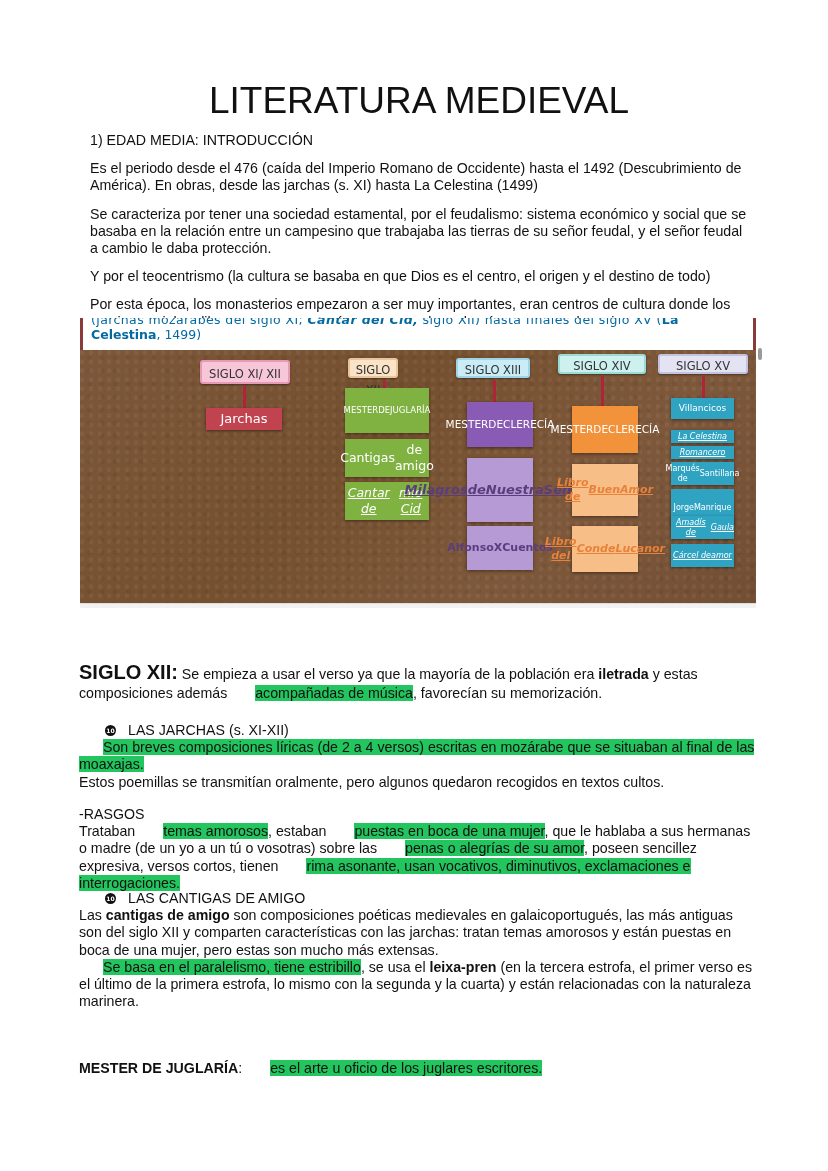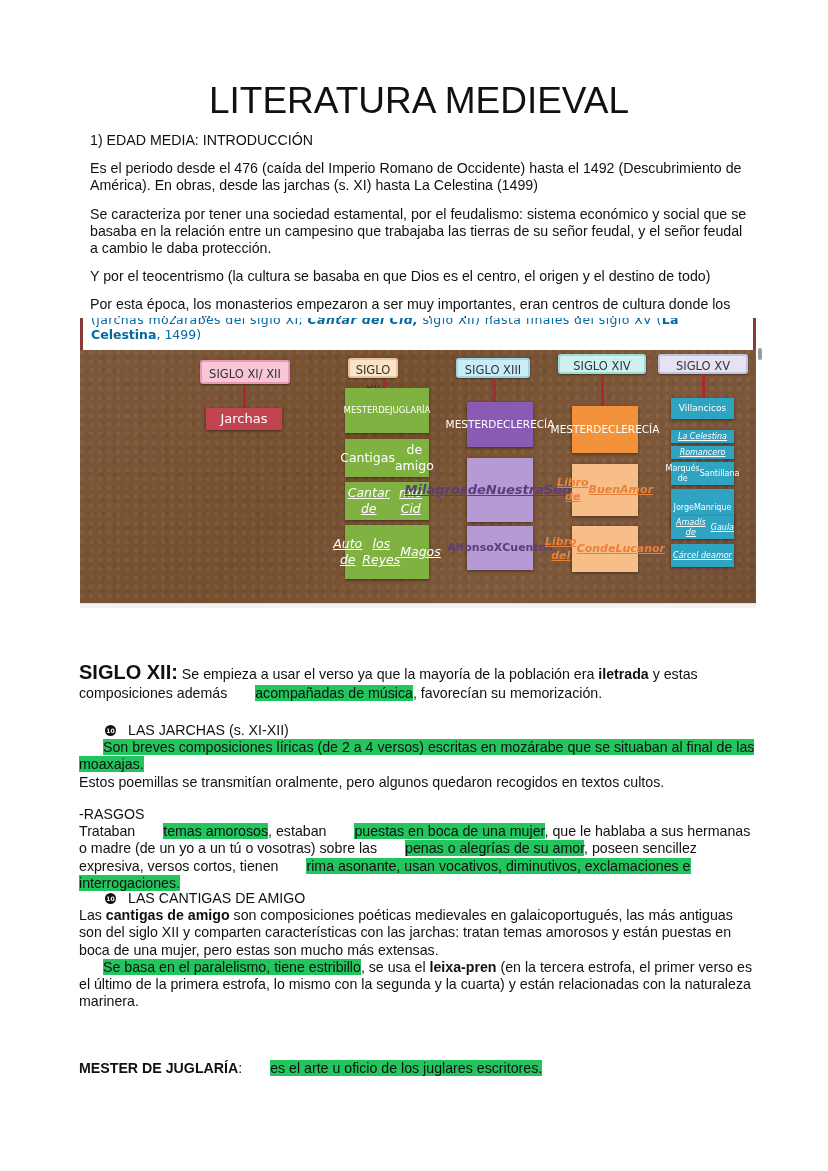--- a/index.html
+++ b/index.html
@@ -109,25 +109,20 @@
         <span>JUGLARÍA</span>
     </div>
     <div class="box" style="left:265px; top:89px; width:84px; height:38px; background:#7fb241; font-size:12.5px;">
       <span>Cantigas</span>
         <span>de amigo</span>
     </div>
     <div class="box" style="left:265px; top:132px; width:84px; height:38px; background:#7fb241; font-size:12.5px;">
       <span class="u">Cantar de</span>
         <span class="u">mio Cid</span>
     </div>
-    <div class="box" style="left:265px; top:175px; width:84px; height:54px; background:#7fb241; font-size:12.5px;">
-      <span class="u">Auto de</span>
-        <span class="u">los Reyes</span>
-        <span class="u">Magos</span>
-    </div>
 
     <div class="label-bubble" style="left:376px; top:8px; width:74px; background:#c9ecf6; border:2px solid #9fd4e6;">SIGLO XIII</div>
     <div class="stem" style="left:413px; top:30px; height:22px;"></div>
     <div class="box" style="left:387px; top:52px; width:66px; height:45px; background:#8a5bb4; font-size:10.5px;">
       <span>MESTER</span>
         <span>DE</span>
         <span>CLERECÍA</span>
     </div>
     <div class="box" style="left:387px; top:108px; width:66px; height:64px; background:#b59ad6; color:#5a3d7d; font-size:13px; font-weight:bold;">
       <span class="u">Milagros</span>

